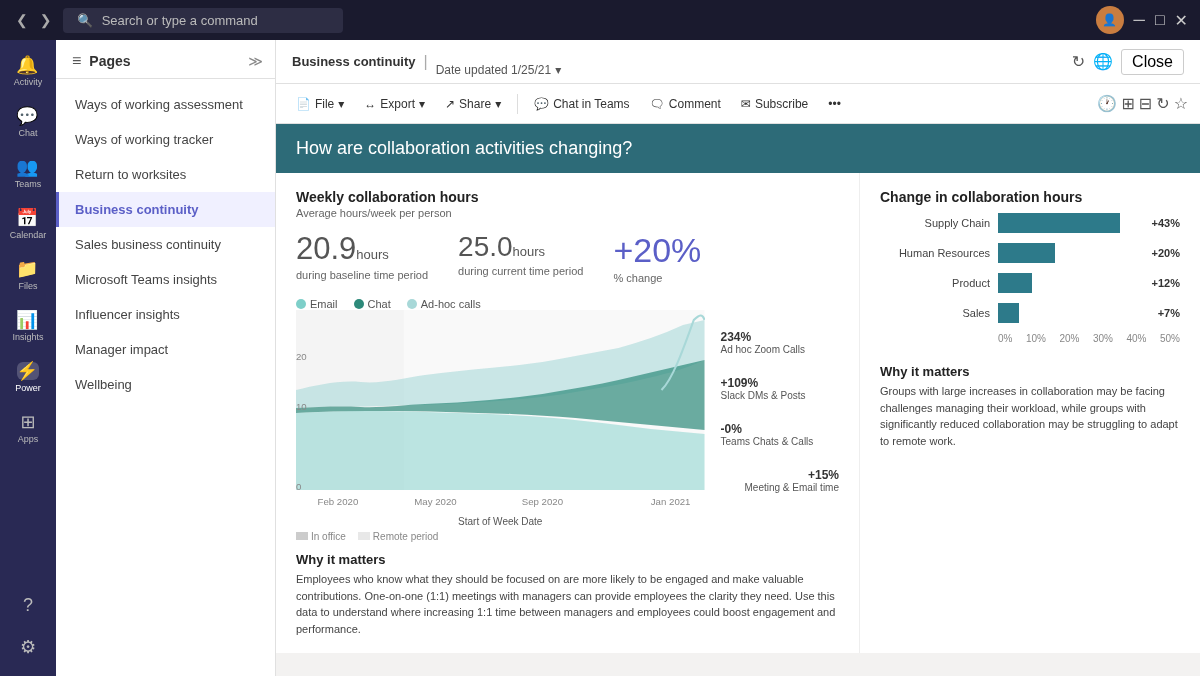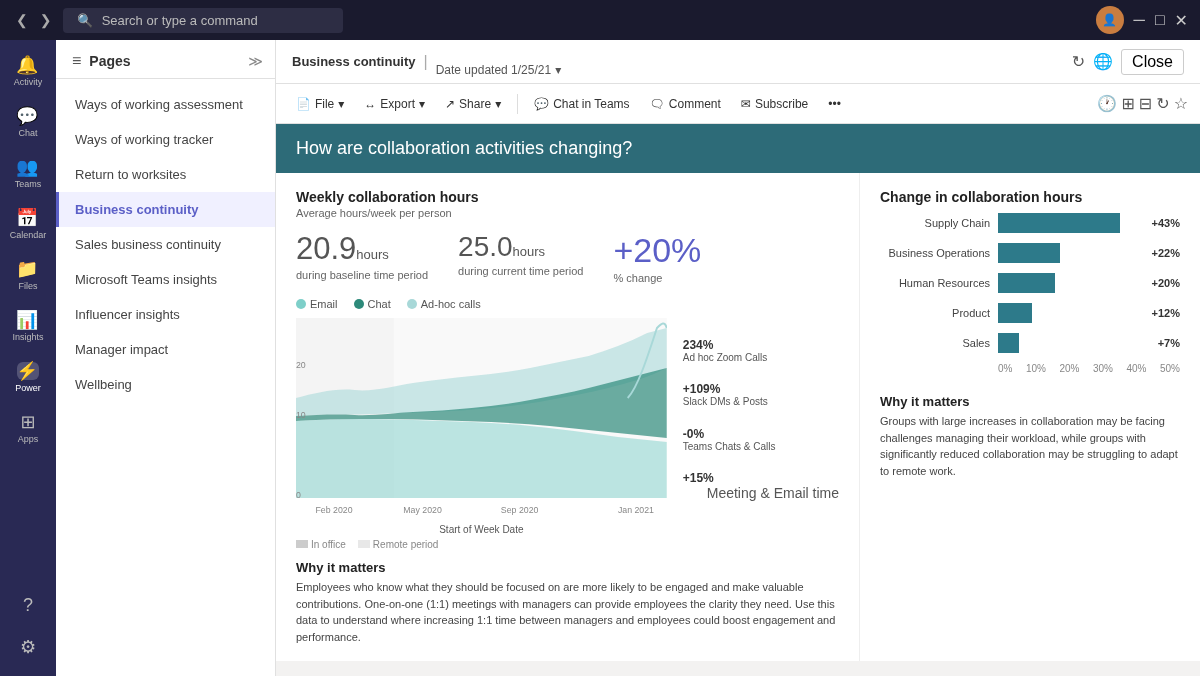--- a/index.html
+++ b/index.html
@@ -108,21 +108,21 @@
 
     .section-title { font-size: 14px; font-weight: 700; color: #222; margin-bottom: 2px; }
     .section-sub { font-size: 11px; color: #666; margin-bottom: 12px; }
 
     .metrics-row { display: flex; gap: 30px; margin-bottom: 14px; }
     .metric { }
     .metric-value { font-size: 28px; font-weight: 300; color: #111; }
     .metric-value span { font-size: 13px; color: #555; }
     .metric-label { font-size: 11px; color: #666; margin-top: 2px; }
     .metric-big { font-size: 34px; color: #5b5fc7; font-weight: 300; }
-    .chart-legend { display: flex; gap: 16px; margin-bottom: 8px; }
+    .chart-legend { display: flex; gap: 16px; }
     .legend-item { display: flex; align-items: center; gap: 4px; font-size: 11px; color: #555; }
     .legend-dot { width: 10px; height: 10px; border-radius: 50%; }
 
     .chart-svg-wrapper { display: flex; gap: 8px; }
 
     .chart-legend-bottom { display: flex; gap: 12px; margin-top: 4px; font-size: 10px; color: #888; }
     .legend-box { width: 12px; height: 8px; display: inline-block; margin-right: 3px; }
 
     
     .bar-chart { margin-top: 8px; }
@@ -378,22 +378,22 @@
               </div>
               <div>
                 <div style="font-size:12px;font-weight:700;color:#333;">+109%</div>
                 <div style="font-size:10px;color:#555;">Slack DMs &amp; Posts</div>
               </div>
               <div>
                 <div style="font-size:12px;font-weight:700;color:#333;">-0%</div>
                 <div style="font-size:10px;color:#555;">Teams Chats &amp; Calls</div>
               </div>
               <div>
-                <div style="font-size:12px;font-weight:700;color:#333;">+15%</div>
-                <div style="font-size:14px;color:#555;margin-left:24px;">Meeting &amp; Email time</div>
+                <div style="font-size:12px;font-weight:700;color:#333;text-align:right;">+15%</div>
+                <div style="font-size:10px;color:#555;margin-left:24px;">Meeting &amp; Email time</div>
               </div>
             </div>
           </div>
 
           <div class="chart-legend-bottom">
             <span><span class="legend-box" style="background:#ccc;"></span>In office</span>
             <span><span class="legend-box" style="background:#e8e8e8;"></span>Remote period</span>
           </div>
 
           <div class="why-section">
@@ -408,27 +408,20 @@
           <div class="bar-chart">
 
             <div class="bar-row">
               <div class="bar-label">Supply Chain</div>
               <div style="flex:1;position:relative;">
                 <div style="height:20px;background:#2d7a8a;width:86%;"></div>
               </div>
               <div class="bar-pct">+43%</div>
             </div>
 
-            <div class="bar-row">
-              <div class="bar-label">Business Operations</div>
-              <div style="flex:1;">
-                <div style="height:20px;background:#2d7a8a;width:44%;"></div>
-              </div>
-              <div class="bar-pct">+22%</div>
-            </div>
 
             <div class="bar-row">
               <div class="bar-label">Human Resources</div>
               <div style="flex:1;">
                 <div style="height:20px;background:#2d7a8a;width:40%;"></div>
               </div>
               <div class="bar-pct">+20%</div>
             </div>
 
             <div class="bar-row">

